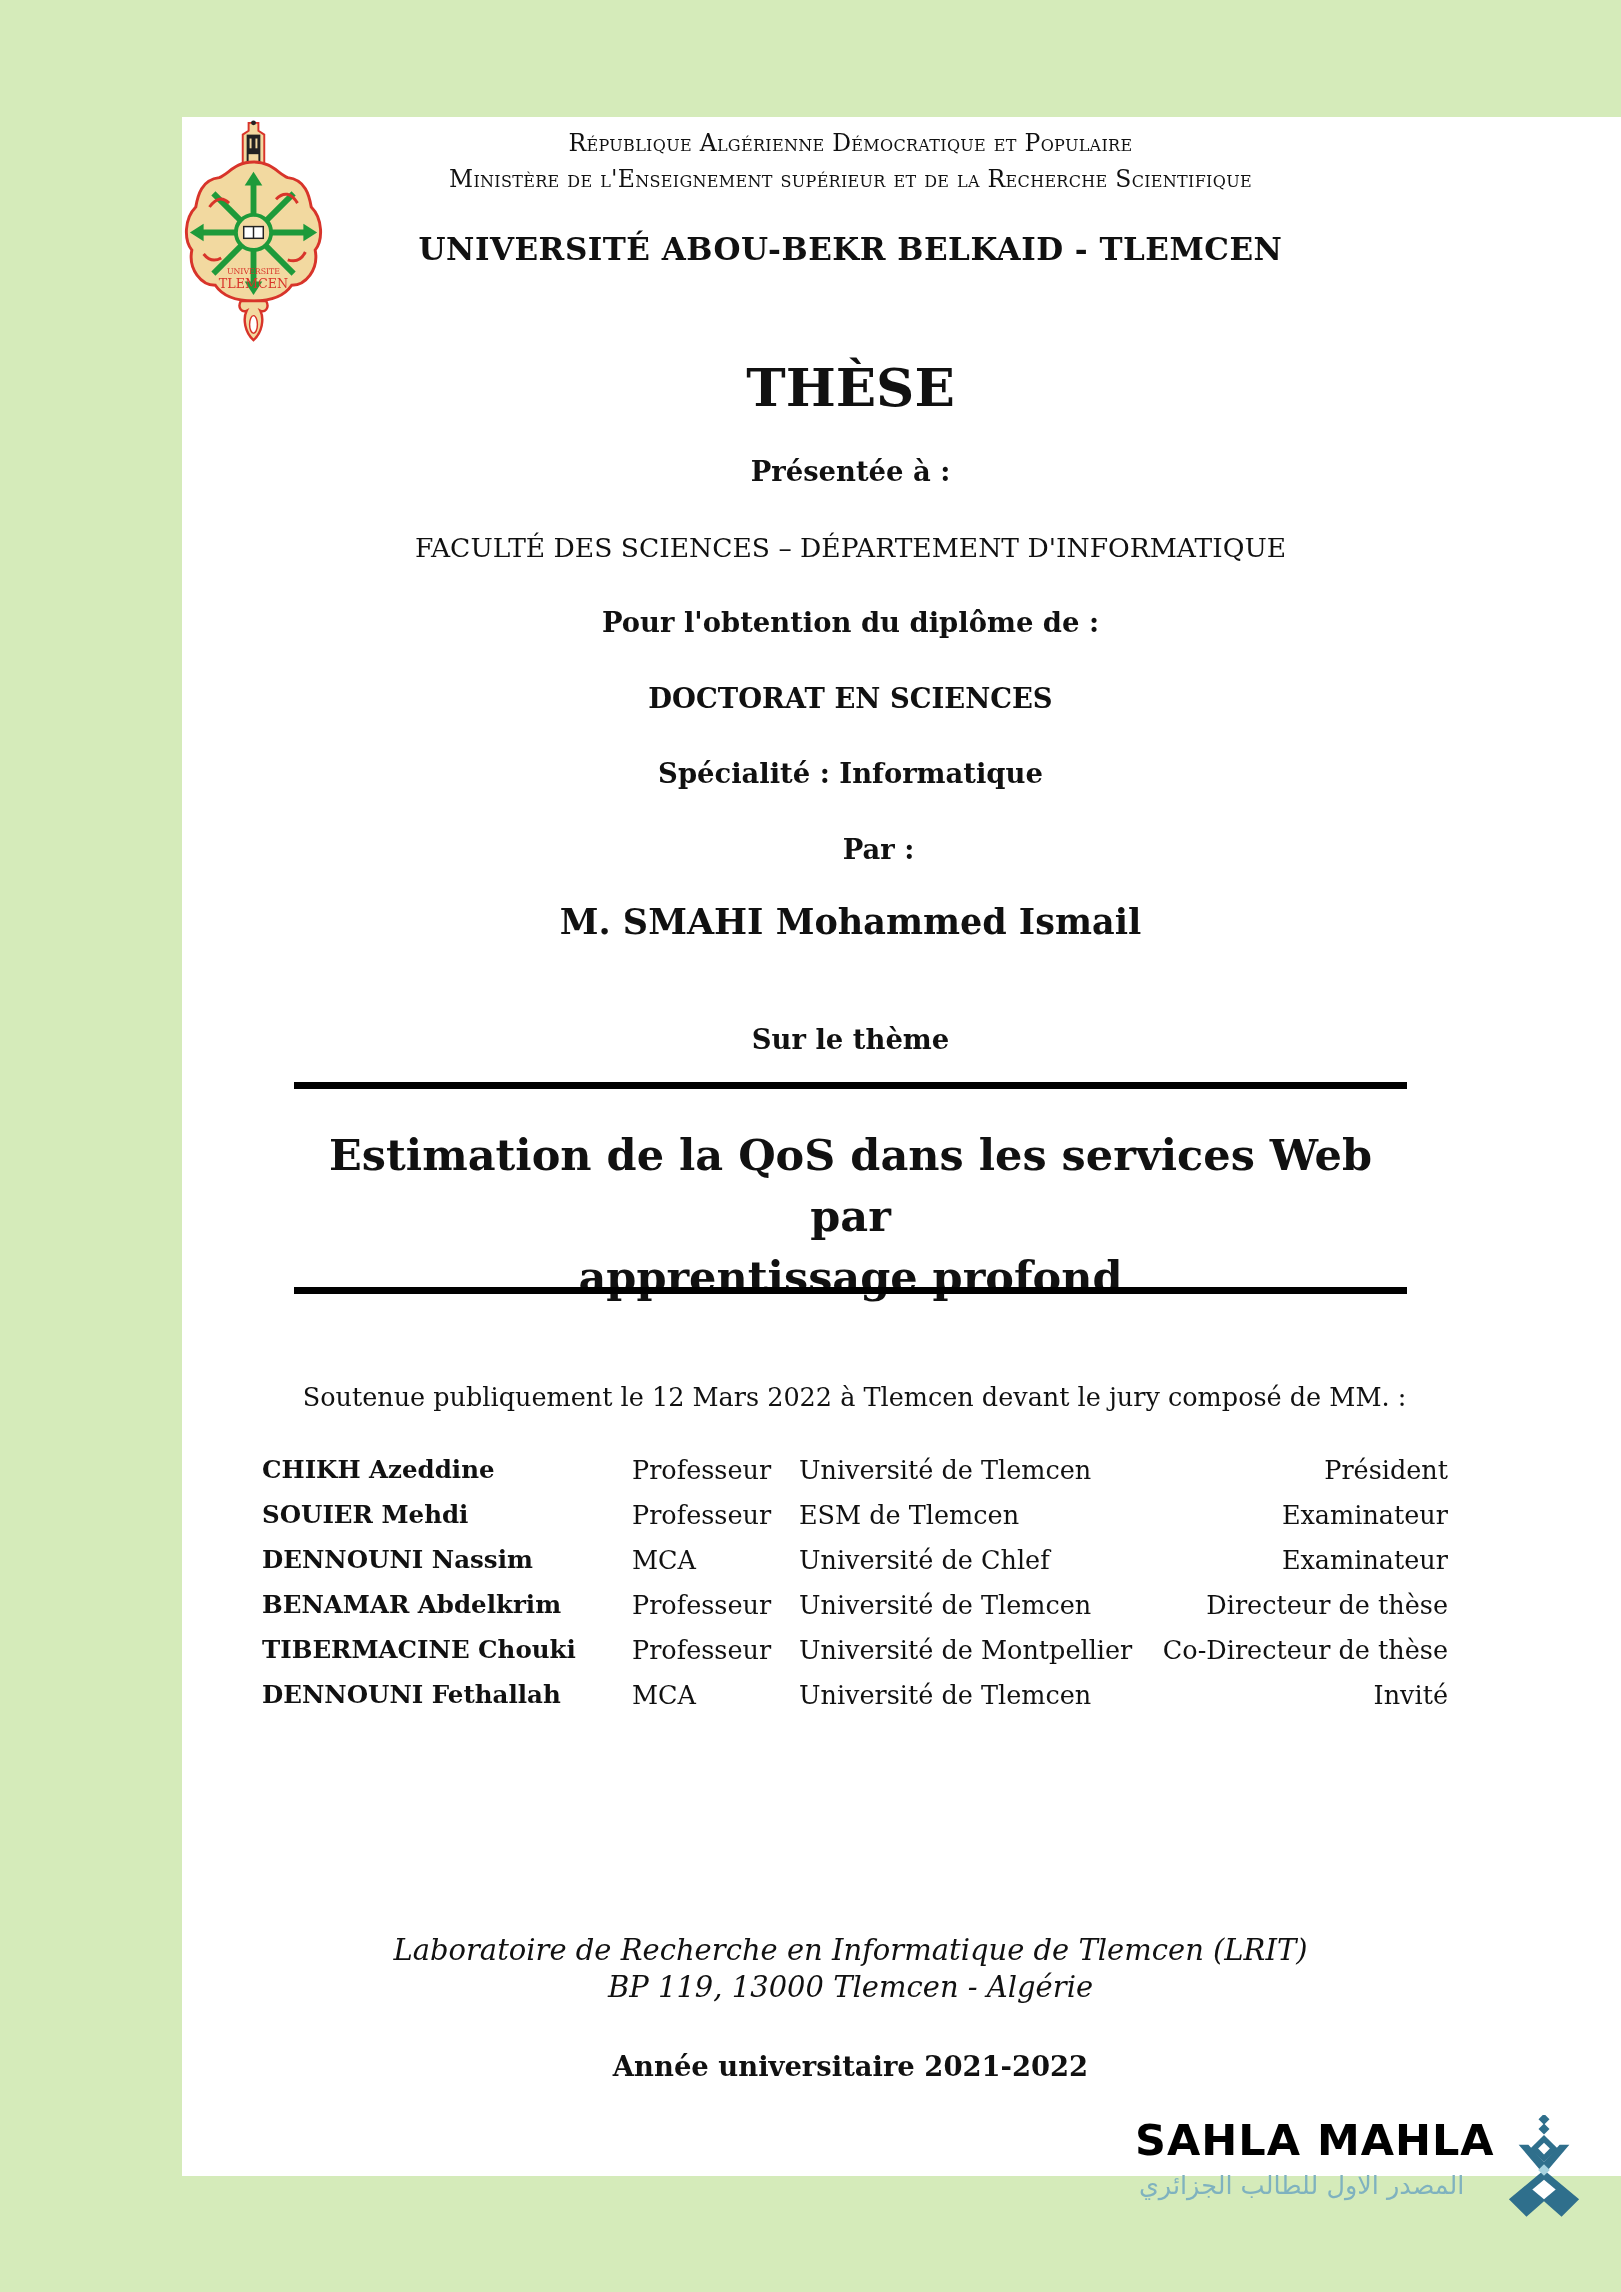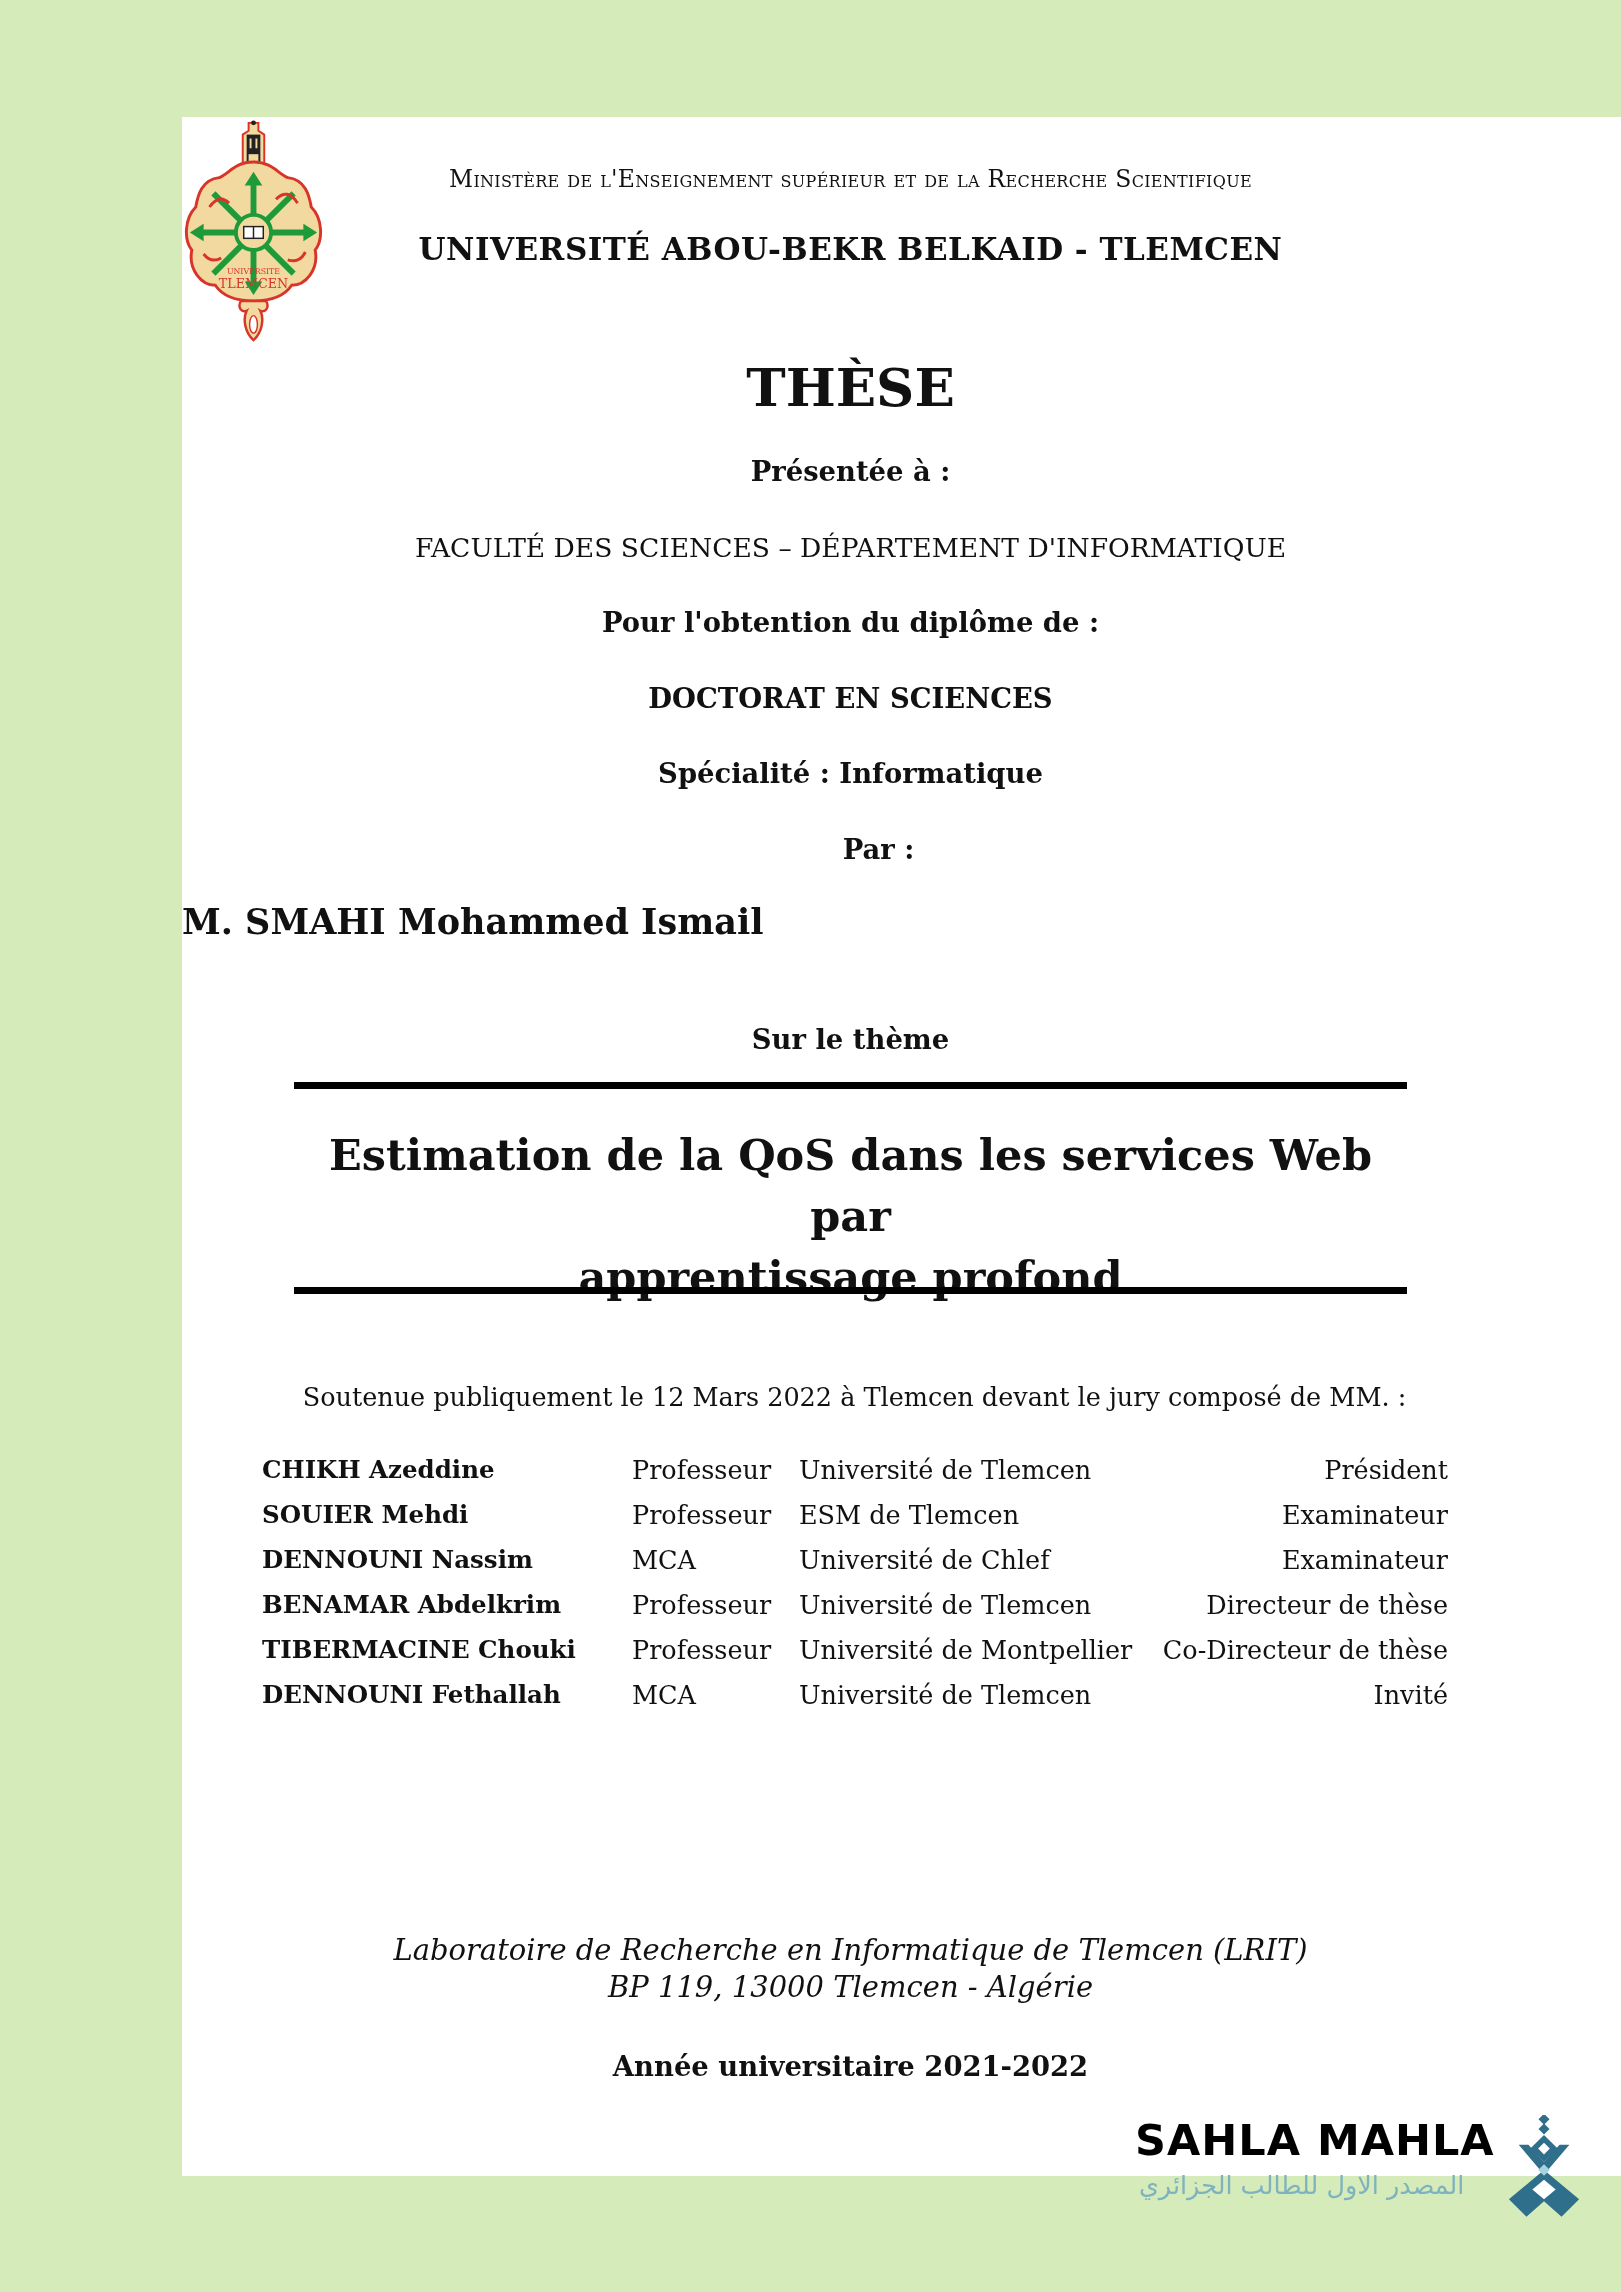--- a/index.html
+++ b/index.html
@@ -19,21 +19,21 @@
   .sc-line {
     position: absolute; left: 0; width: 1337px;
     text-align: center; font-size: 23.5px; letter-spacing: 0.3px;
     font-variant: small-caps;
   }
   .logo { left: 0px; top: 0px; width: 143px; height: 227px; }
   .univ { left: 0; width: 1337px; top: 114px; font-size: 31px; font-weight: bold; text-align:center; letter-spacing: 0.5px; }
   .these { left: 0; width: 1337px; top: 239px; font-size: 53px; font-weight: bold; text-align:center; }
   .line-b { left: 0; width: 1337px; text-align: center; font-weight: bold; font-size: 27.4px; }
   .line-n { left: 0; width: 1337px; text-align: center; font-size: 26.5px; }
-  .author { left: 0; width: 1337px; font-weight: bold; font-size: 35px; }
+  .author { left: 0; width: 1337px; text-align: center; font-weight: bold; font-size: 35px; }
   .rule { left: 112px; width: 1113px; height: 6.9px; background: #000; }
   .title { left: 112px; width: 1113px; text-align: center; font-weight: bold; font-size: 43px; line-height: 61px; }
   .soutenue { left: 114px; width: 1117px; text-align: center; font-size: 25.5px; }
   .jury { left: 80px; top: 1330px; width: 1186px; border-collapse: collapse; font-size: 25.5px; }
   .jury td { padding: 0; height: 45px; vertical-align: middle; white-space: nowrap; }
   .jury td.name { font-weight: bold; width: 370px; font-size: 24.5px; }
   .jury td.grade { width: 167px; }
   .jury td.inst { width: 353px; }
   .jury td.role { text-align: right; }
   .lab { left: 0; width: 1337px; text-align: center; font-style: italic; font-size: 29px; line-height: 37px; }
@@ -79,20 +79,21 @@
 
       <path d="M28 92 q10 -14 20 -4 M96 84 q12 -12 22 4 M22 140 q8 10 18 4 M108 146 q12 4 18 -8" stroke="#d8342a" stroke-width="3" fill="none"></path>
       <text x="73" y="160" text-anchor="middle" font-family="DejaVu Serif, serif" font-size="8" fill="#d8342a">UNIVERSITE</text>
       <text x="73" y="175" text-anchor="middle" font-family="DejaVu Serif, serif" font-size="13" fill="#d8342a">TLEMCEN</text>
 
       <path d="M60 188 C56 196 62 200 66 198 C62 206 64 220 73 228 C82 220 84 206 80 198 C84 200 90 196 86 188 Z" fill="#f2d9a0" stroke="#d8342a" stroke-width="2.5"></path>
       <ellipse cx="73" cy="212" rx="4" ry="9" fill="#fff" stroke="#d8342a" stroke-width="1.5"></ellipse>
     </svg>
   </div>
 
+  <div class="sc-line" style="top:11.8px;">République Algérienne Démocratique et Populaire</div>
   <div class="sc-line" style="top:48px;">Ministère de l'Enseignement supérieur et de la Recherche Scientifique</div>
   <div class="abs univ">UNIVERSITÉ ABOU-BEKR BELKAID - TLEMCEN</div>
 
   <div class="abs these">THÈSE</div>
   <div class="abs line-b" style="top:338px;">Présentée à :</div>
   <div class="abs line-b" style="top:489px;">Pour l'obtention du diplôme de :</div>
   <div class="abs line-n" style="top:415px;">FACULTÉ DES SCIENCES – DÉPARTEMENT D'INFORMATIQUE</div>
   <div class="abs line-b" style="top:565px;">DOCTORAT EN SCIENCES</div>
   <div class="abs line-b" style="top:640px;">Spécialité : Informatique</div>
   <div class="abs line-b" style="top:716px;padding-left:28px;">Par :</div>

